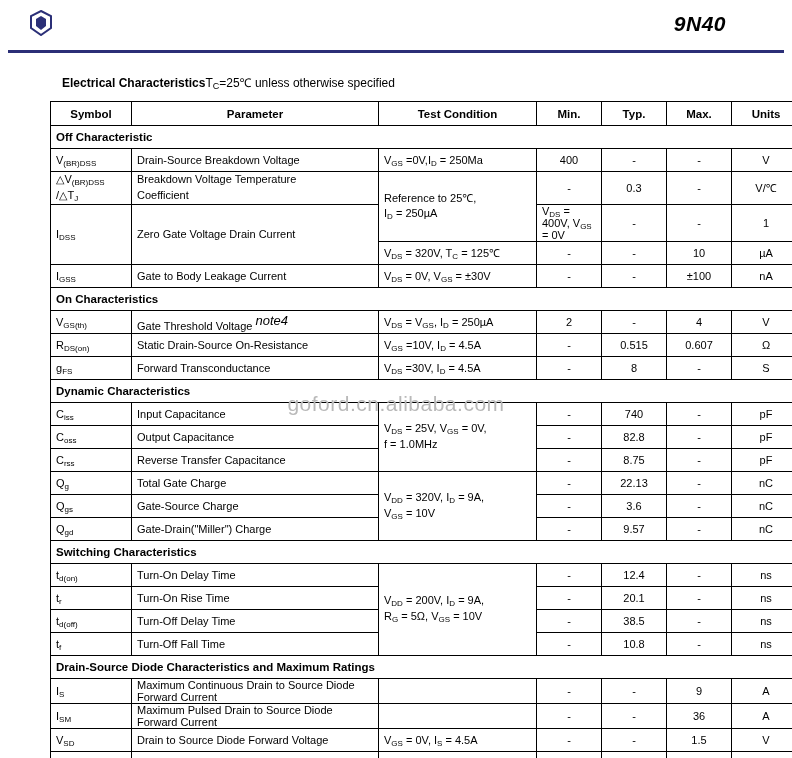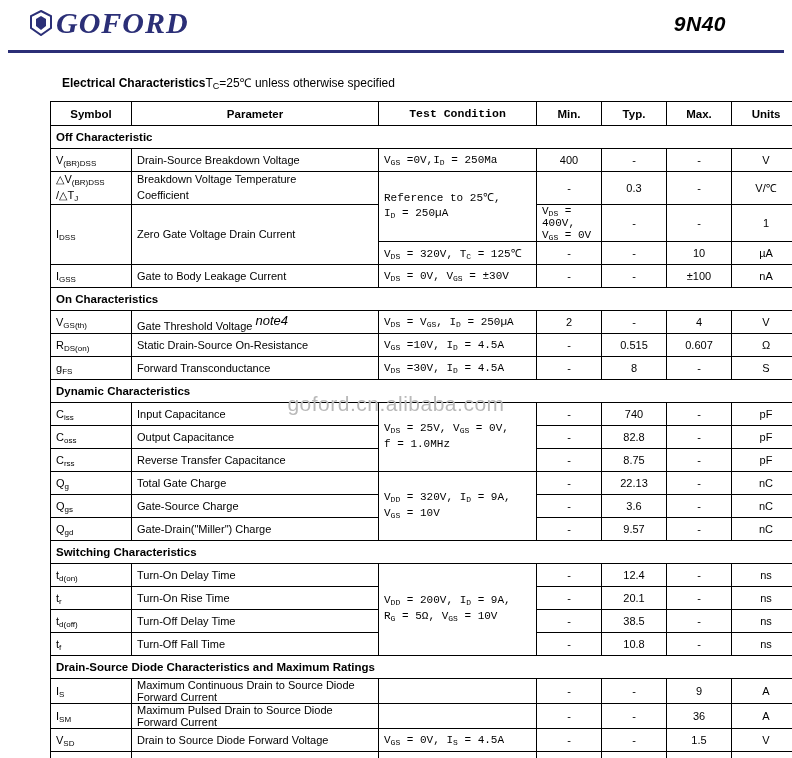--- a/index.html
+++ b/index.html
@@ -84,21 +84,21 @@
     vertical-align: middle;
   }
   table.ec th {
     text-align: center;
     font-weight: bold;
     font-size: 11.5px;
     height: 23px;
   }
   .c-sym { width: 70px; text-align: left; padding-left: 8px; }
   .c-par { width: 236px; text-align: left; padding-left: 8px; margin-top: 32px; }
-  .c-cond { width: 147px; text-align: left; padding-left: 8px; font-family: Liberation Mono, monospace; }
+  .c-cond { width: 147px; text-align: left; padding-left: 8px; }
   .c-min { width: 54px; text-align: center; }
   .c-typ { width: 54px; text-align: center; }
   .c-max { width: 54px; text-align: center; }
   .c-unit { width: 58px; text-align: center; }
 
   td.section {
     text-align: left;
     font-weight: bold;
     padding-left: 8px;
     font-size: 11.5px;
@@ -133,21 +133,20 @@
   }
 </style>
 </head>
 <body>
 
 <div class="header">
   <svg class="logo-mark" viewBox="0 0 22 26">
     <path d="M11 1 L21 6 L21 18 L11 25 L1 18 L1 6 Z" fill="none" stroke="#2b2f77" stroke-width="2"></path>
     <path d="M11 6 L16 9 L16 16 L11 20 L6 16 L6 9 Z" fill="#2b2f77"></path>
   </svg>
-  <div class="logo">GOFORD</div>
   <div class="part-number">9N40</div>
 </div>
 
 <div class="title-row">
   <span class="title-main">Electrical Characteristics</span><span class="title-sub"><span>T</span><sub>C</sub><span>=25℃  unless otherwise specified</span></span>
 </div>
 
 <table class="ec">
   <thead>
     <tr>

